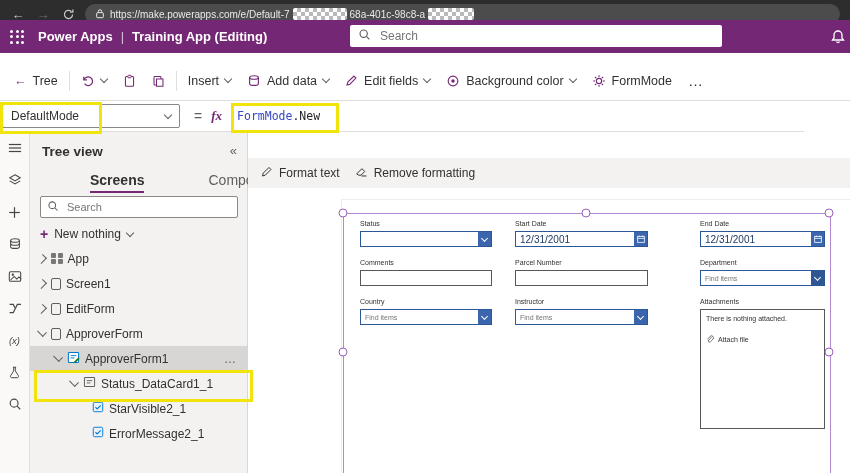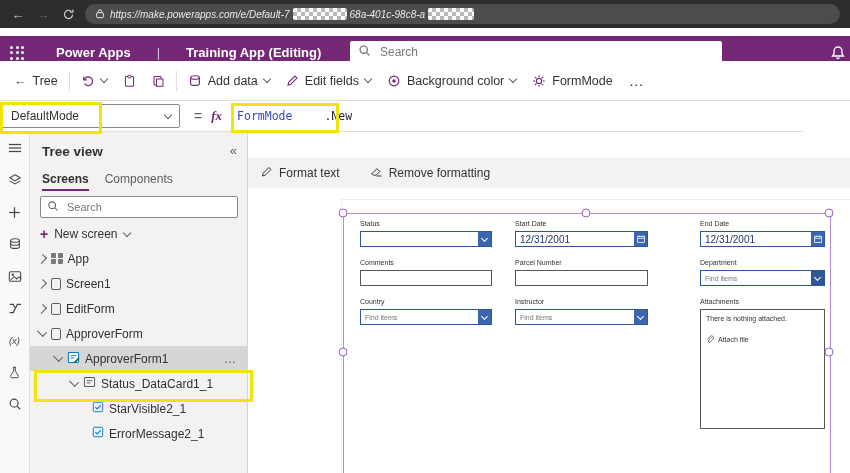--- a/index.html
+++ b/index.html
@@ -6,30 +6,30 @@
   .screen{position:relative;width:850px;height:473px;overflow:hidden;
     font-family:"Liberation Sans",sans-serif;background:#fff;font-size:12px;color:#323130;}
 
   
   .browser{position:absolute;left:0;top:0;width:850px;height:28px;background:#2d2d2d;
     display:flex;align-items:center;gap:9px;padding:0 10px;box-sizing:border-box;color:#c8c8c8;}
   .bicon{display:flex;align-items:center;justify-content:center;width:16px;height:16px;font-size:13px;}
   .bicon.dim{color:#6e6e6e;}
   .urlbar{flex:1;height:20px;background:#4c4c4c;border-radius:10px;display:flex;align-items:center;
     padding:0 10px;font-size:10px;color:#e9e9e9;white-space:nowrap;overflow:hidden;gap:5px;}
-  .urltext{display:flex;align-items:center;white-space:nowrap;overflow:hidden;font-style:italic;}
+  .urltext{display:flex;align-items:center;white-space:nowrap;overflow:hidden;}
   .checker{display:inline-block;height:12px;border-radius:2px;background-color:#fff;
     background-image:linear-gradient(45deg,#b9b9b9 25%,transparent 25%,transparent 75%,#b9b9b9 75%),
       linear-gradient(45deg,#b9b9b9 25%,transparent 25%,transparent 75%,#b9b9b9 75%);
     background-position:0 0,4px 4px;background-size:8px 8px;vertical-align:middle;margin:0 3px;}
   .ck1{width:54px}.ck2{width:46px}
 
   
-  .pahdr{position:absolute;left:0;top:36px;width:850px;height:33px;background:#742774;
-    display:flex;align-items:center;color:#fff;padding:0 10px;box-sizing:border-box;gap:26px;}
+  .pahdr{position:absolute;left:0;top:20px;width:850px;height:33px;background:#742774;
+    display:flex;align-items:center;color:#fff;padding:0 10px;box-sizing:border-box;gap:8px;}
   .waffle{display:grid;grid-template-columns:repeat(3,3px);grid-auto-rows:3px;gap:2.5px;margin-right:6px;}
   .waffle i{background:#fff;border-radius:50%;}
   .brand{font-size:13px;font-weight:700;}
   .brand-sep{opacity:.7;font-weight:400;}
   .apptitle{font-size:13px;font-weight:600;}
   .hsearch{position:absolute;left:350px;top:5px;width:372px;height:22px;background:#fff;border-radius:2px;
     display:flex;align-items:center;padding:0 8px;gap:7px;box-sizing:border-box;color:#605e5c;}
   .hsearch input{border:none;outline:none;flex:1;font-size:12px;font-family:"Liberation Sans",sans-serif;color:#323130;background:transparent;}
   .bell{margin-left:auto;display:flex;align-items:center;margin-right:-6px;}
 
@@ -46,62 +46,62 @@
 
   
   .fxbar{position:absolute;left:0;top:101px;width:804px;height:31px;background:#fff;
     border-bottom:1px solid #e1dfdd;display:flex;align-items:center;box-sizing:border-box;}
   .prop{margin-left:2px;width:178px;height:24px;border:1px solid #8a8886;border-radius:2px;background:#fff;
     display:flex;align-items:center;justify-content:space-between;padding:0 8px;box-sizing:border-box;font-size:12px;}
   .eq{margin-left:14px;color:#605e5c;font-size:14px;}
   .fxlbl{margin-left:9px;font-family:"Liberation Serif",serif;font-style:italic;font-weight:700;color:#742774;font-size:13px;}
   .formula{margin-left:15px;font-family:"DejaVu Sans Mono",monospace;font-size:11.5px;}
   .formula .ent{color:#3847c4;}
-  .formula .mem{color:#242424;margin-left:32px;}
+  .formula .mem{color:#242424;}
 
   
   .ann{position:absolute;border:3px solid #f0e40b;pointer-events:none;z-index:50;}
   .ann1{left:0px;top:102px;width:96px;height:26px;}
   .ann2{left:231px;top:103px;width:102px;height:24px;}
   .ann3{left:34px;top:370px;width:213px;height:26px;}
 
   
   .rail{position:absolute;left:0;top:132px;width:30px;height:341px;background:#faf9f8;
     border-right:1px solid #e1dfdd;display:flex;flex-direction:column;align-items:center;box-sizing:border-box;}
   .rbtn{width:30px;height:32px;display:flex;align-items:center;justify-content:center;color:#484644;}
   .rbtn svg{display:block;}
   .varlbl{font-size:9.5px;font-style:italic;color:#484644;}
 
   
   .tree{position:absolute;left:30px;top:132px;width:218px;height:341px;background:#f3f2f1;
     border-right:1px solid #d8d6d4;box-sizing:border-box;}
   .ttitle{position:absolute;left:12px;top:12px;font-size:13.5px;font-weight:700;color:#323130;}
   .tcollapse{position:absolute;right:10px;top:11px;font-size:13px;color:#605e5c;}
   .ttabs{position:absolute;left:12px;top:40px;display:flex;gap:16px;}
-  .tab{font-size:12px;color:#605e5c;padding-bottom:3px;}
+  .tab{font-size:14px;color:#605e5c;padding-bottom:3px;margin-left:48px;}
   .tab.active{color:#323130;font-weight:700;border-bottom:2px solid #742774;}
   .tsearch{position:absolute;left:10px;top:64px;width:198px;height:22px;background:#fff;border:1px solid #8a8886;
     border-radius:2px;display:flex;align-items:center;gap:6px;padding:0 6px;box-sizing:border-box;color:#605e5c;}
   .tsearch input{border:none;outline:none;flex:1;font-size:11px;font-family:"Liberation Sans",sans-serif;background:transparent;color:#323130;}
   .newscr{position:absolute;left:10px;top:95px;display:flex;align-items:center;gap:6px;font-size:12px;color:#323130;}
   .plus{color:#742774;font-size:14px;font-weight:700;line-height:1;}
   .rows{position:absolute;left:0;top:114px;width:100%;}
   .trow{height:25px;display:flex;align-items:center;gap:5px;font-size:12px;color:#323130;box-sizing:border-box;}
   .trow .tchev{flex:none;width:7px;color:#605e5c;}
   .trow.sel{background:#d8d6d4;}
   .tmore{margin-left:auto;margin-right:10px;color:#605e5c;font-size:12px;letter-spacing:1px;}
   .scric{width:10px;height:12px;border:1.2px solid #605e5c;border-radius:2px;box-sizing:border-box;flex:none;}
   .appic{display:grid;grid-template-columns:5px 5px;grid-auto-rows:5px;gap:1.5px;flex:none;}
   .appic i{background:#7a7876;border-radius:1px;}
   .ind0{padding-left:8px;} .ind1{padding-left:24px;} .ind2{padding-left:40px;} .ind3{padding-left:62px;}
 
   
   .canvas{position:absolute;left:248px;top:132px;width:602px;height:341px;background:#fff;overflow:hidden;}
   .ctxbar{position:absolute;left:0;top:26px;width:602px;height:30px;background:#f3f2f1;
-    display:flex;align-items:center;gap:30px;padding-left:12px;box-sizing:border-box;font-size:12px;color:#323130;}
+    display:flex;align-items:center;gap:15px;padding-left:12px;box-sizing:border-box;font-size:12px;color:#323130;}
   .ctxitem{display:flex;align-items:center;gap:6px;}
   .page{position:absolute;left:93px;top:67px;width:509px;height:274px;background:#fff;
     border-left:1px solid #ededed;border-top:1px solid #ededed;}
   .selrect{position:absolute;left:95px;top:81px;width:486px;height:300px;border:1px solid #b18ad2;pointer-events:none;}
   .hdl{position:absolute;width:7px;height:7px;border-radius:50%;background:#fff;border:1.4px solid #9b5fc0;
     transform:translate(-50%,-50%);z-index:10;}
 
   .fld{position:absolute;}
   .flabel{font-size:7px;color:#323130;margin-bottom:3px;line-height:8px;}
   .combo,.datec{height:16px;border:1px solid #2b579a;background:#fff;display:flex;align-items:stretch;box-sizing:border-box;}
@@ -206,20 +206,24 @@
     <div class="cmd">
       <span class="ic">
         <svg width="13" height="14" viewBox="0 0 16 16">
             <rect x="2.5" y="2.5" width="8.5" height="10.5" rx="1" fill="none" stroke="currentColor" stroke-width="1.3"></rect>
             <path d="M5.5 5.5h8v9h-8z" fill="#fff" stroke="currentColor" stroke-width="1.3"></path>
           </svg>
       </span>
     </div>
     <div class="vsep"></div>
     <div class="cmd">
+      <span>Insert</span>
+      <span class="cv"></span>
+    </div>
+    <div class="cmd">
       <span class="ic">
         <svg width="14" height="14" viewBox="0 0 16 16">
             <ellipse cx="8" cy="4" rx="5" ry="2" fill="none" stroke="currentColor" stroke-width="1.3"></ellipse>
             <path d="M3 4v7c0 1.1 2.2 2 5 2s5-.9 5-2V4" fill="none" stroke="currentColor" stroke-width="1.3"></path>
           </svg>
       </span>
       <span>Add data</span>
       <span class="cv"></span>
     </div>
     <div class="cmd">
@@ -347,21 +351,21 @@
       <span>
         <svg width="12" height="12" viewBox="0 0 16 16">
             <circle cx="7" cy="7" r="4.5" fill="none" stroke="currentColor" stroke-width="1.4"></circle>
             <line x1="10.4" y1="10.4" x2="14" y2="14" stroke="currentColor" stroke-width="1.4"></line>
           </svg>
       </span>
       <input placeholder="Search" style="">
     </div>
     <div class="newscr">
       <span class="plus">+</span>
-      <span>New screen</span>
+      <span>New nothing</span>
       <span class="cv"></span>
     </div>
 
     <div class="rows">
       <div class="trow ind0">
         <span class="cv right tchev"></span>
         <span class="appic">
             <i></i>
             <i></i>
             <i></i>

